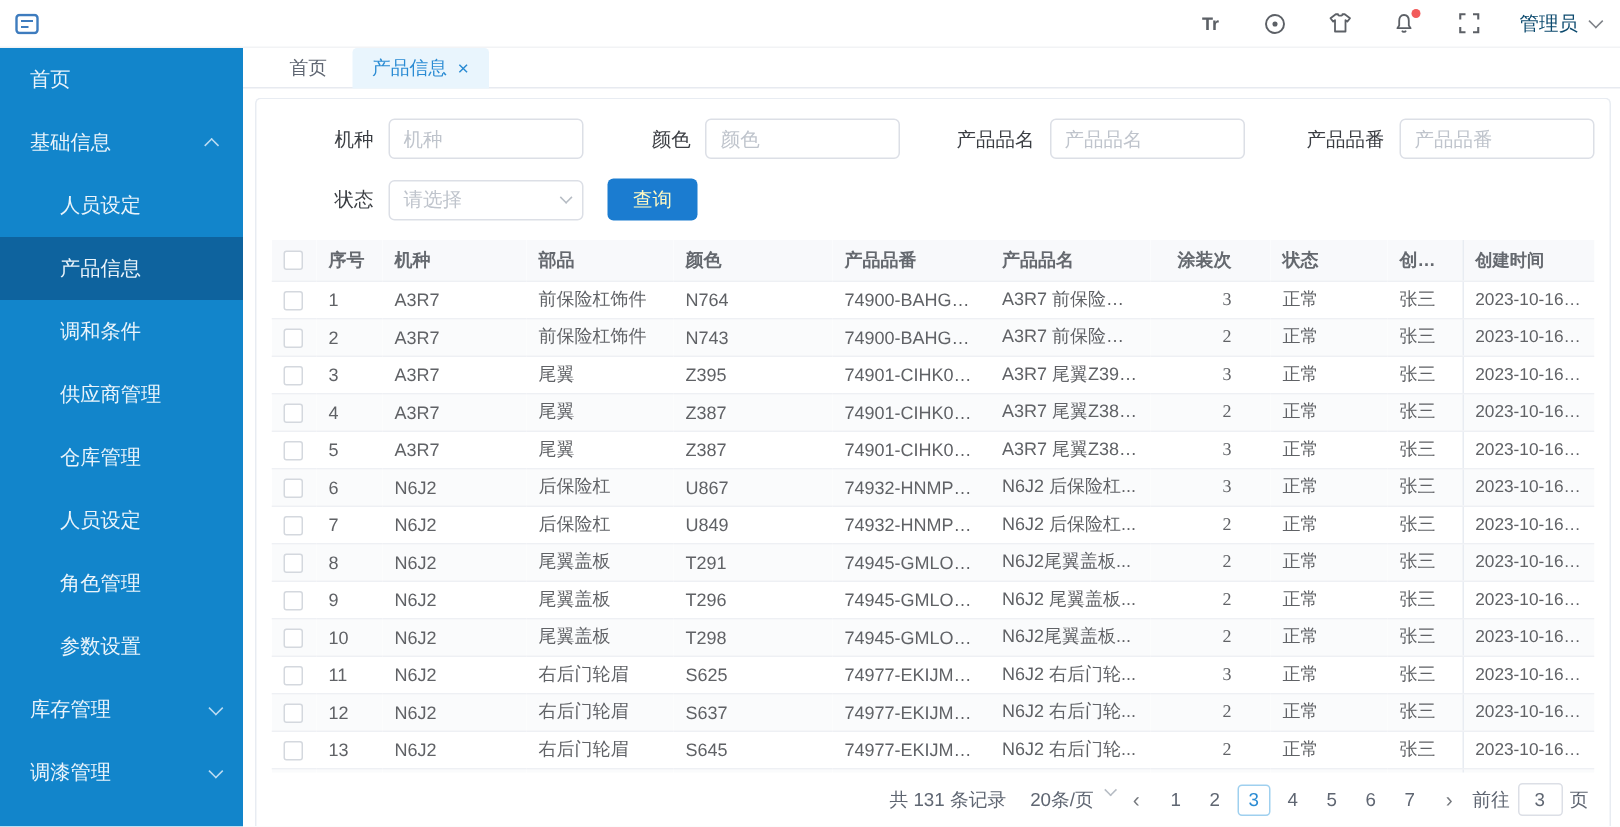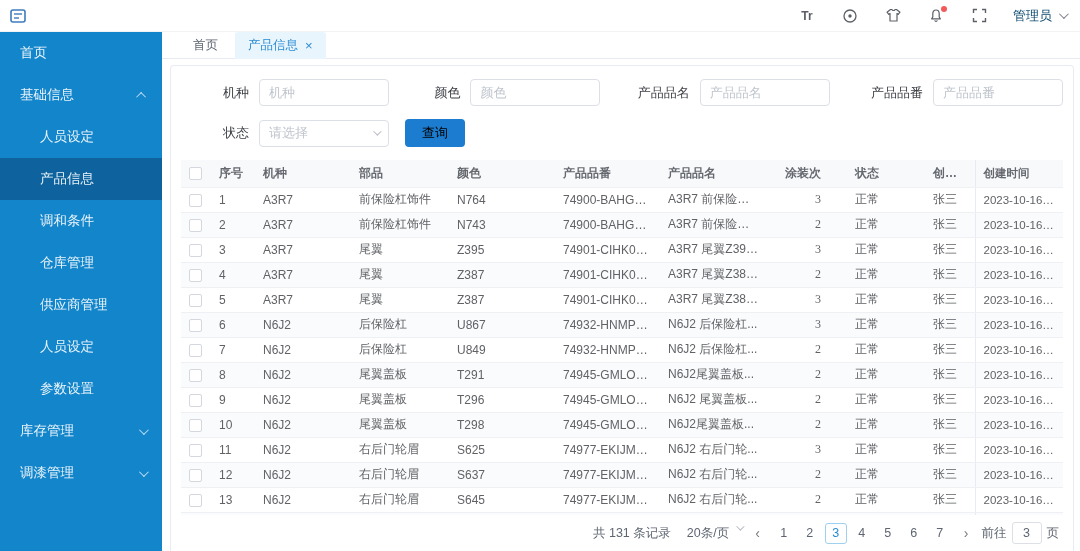--- a/index.html
+++ b/index.html
@@ -58,21 +58,21 @@
   .f-input { width:130px; height:27px; border:1px solid #dcdfe6; border-radius:4px; padding:0 9px;
     font-size:13px; color:#5f6672; background:#fff; outline:none;
     font-family:"Liberation Sans","DejaVu Sans",sans-serif; }
   .f-input::placeholder { color:#bfc4cc; }
   .f-select { width:130px; height:27px; border:1px solid #dcdfe6; border-radius:4px; padding:0 9px;
     font-size:13px; color:#bfc4cc; background:#fff; display:flex; align-items:center; cursor:pointer; }
   .f-select .grow { flex:1; }
   .sel-chev { width:6px; height:6px; border-right:1.3px solid #b6bcc4; border-bottom:1.3px solid #b6bcc4;
     transform:rotate(45deg) translateY(-2px); }
   .gap1 { width:66px; } .gap2 { width:54px; } .gap3 { width:60px; }
-  .btn-search { height:28px; padding:0 17px; margin-left:16px; background:#1b7cd0; color:#000000;
+  .btn-search { height:28px; padding:0 17px; margin-left:16px; background:#1b7cd0; color:#fef9c3;
     border:none; border-radius:4px; font-size:13px; cursor:pointer;
     font-family:"Liberation Sans","DejaVu Sans",sans-serif; }
 
   
   .table-wrap { flex:1; overflow:hidden; }
   table { width:100%; border-collapse:collapse; table-layout:fixed; }
   th,td { font-size:12px; color:#606266; text-align:left; padding:0 8px; height:25px;
     overflow:hidden; white-space:nowrap; text-overflow:ellipsis; border-bottom:1px solid #eef0f4; }
   thead th { background:#f8f9fb; color:#65696f; font-weight:600; height:27px; }
   tbody tr:nth-child(even) td { background:#fafbfc; }
@@ -160,29 +160,33 @@
       </div>
       <div class="side-item sub active">
         <span>产品信息</span>
         <span class="grow"></span>
       </div>
       <div class="side-item sub">
         <span>调和条件</span>
         <span class="grow"></span>
       </div>
       <div class="side-item sub">
+        <span>供应商管理</span>
+        <span class="grow"></span>
+      </div>
+      <div class="side-item sub">
         <span>仓库管理</span>
         <span class="grow"></span>
       </div>
       <div class="side-item sub">
-        <span>供应商管理</span>
-        <span class="grow"></span>
-      </div>
-      <div class="side-item sub">
         <span>人员设定</span>
+        <span class="grow"></span>
+      </div>
+      <div class="side-item sub">
+        <span>角色管理</span>
         <span class="grow"></span>
       </div>
       <div class="side-item sub">
         <span>参数设置</span>
         <span class="grow"></span>
       </div>
       <div class="side-item">
         <span>库存管理</span>
         <span class="grow"></span>
         <span class="side-chev down"></span>

